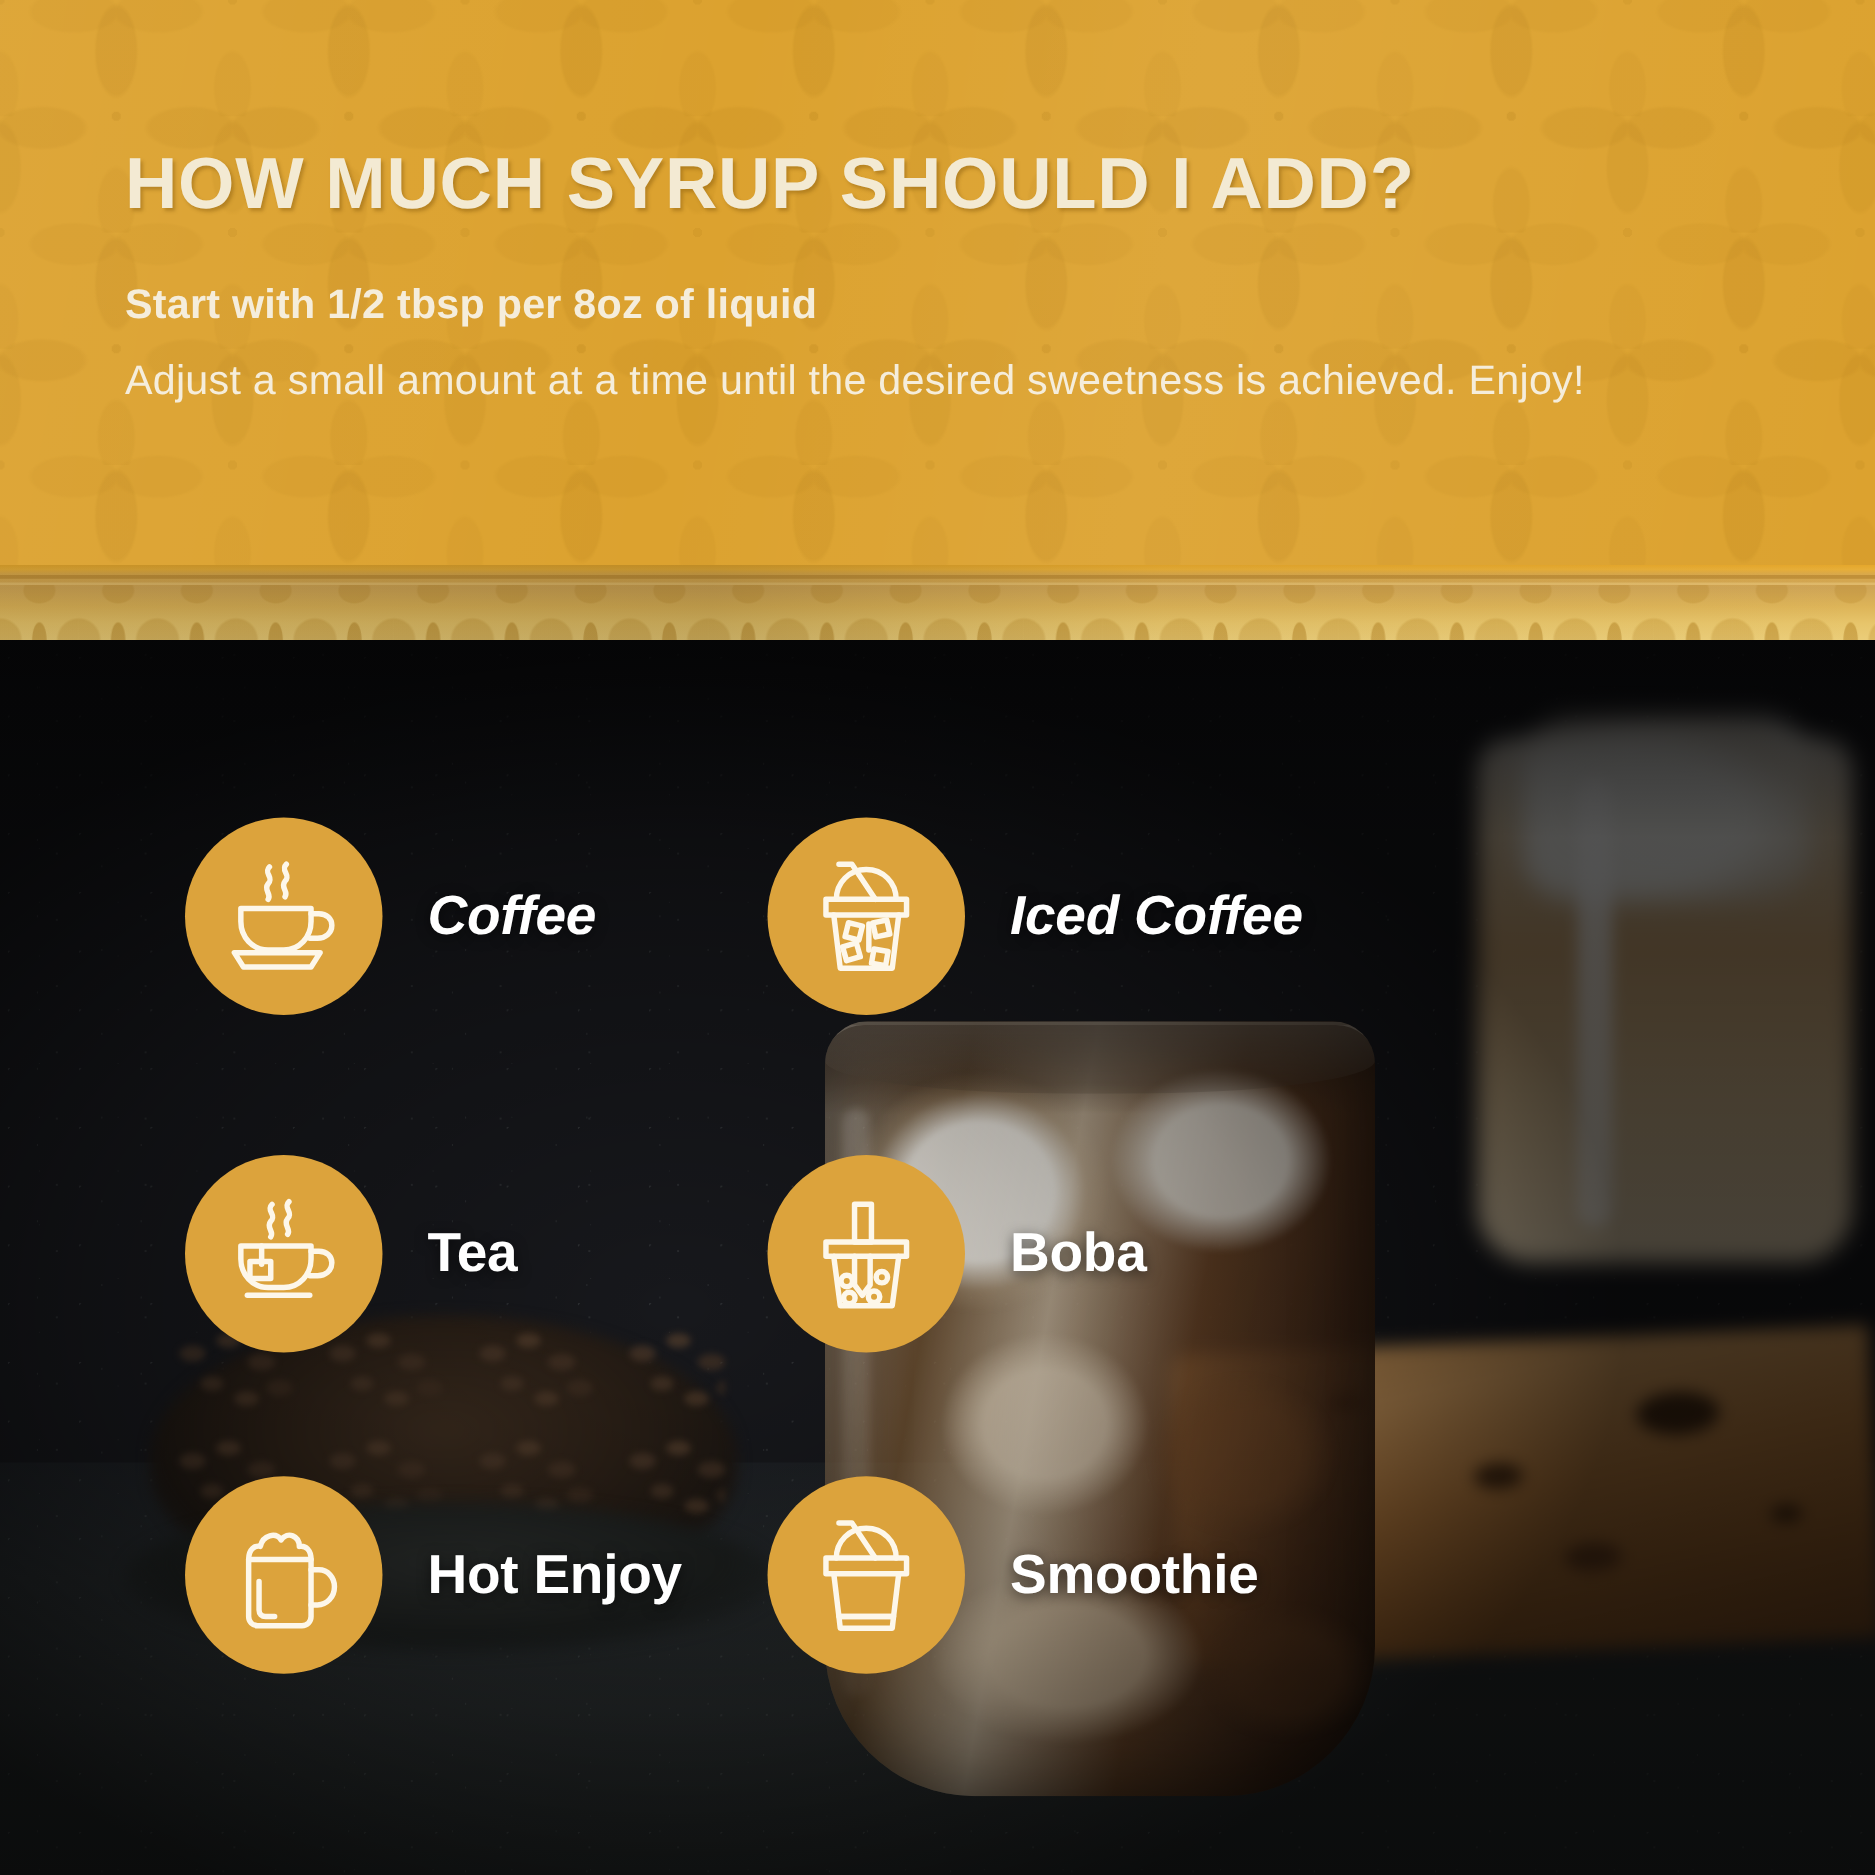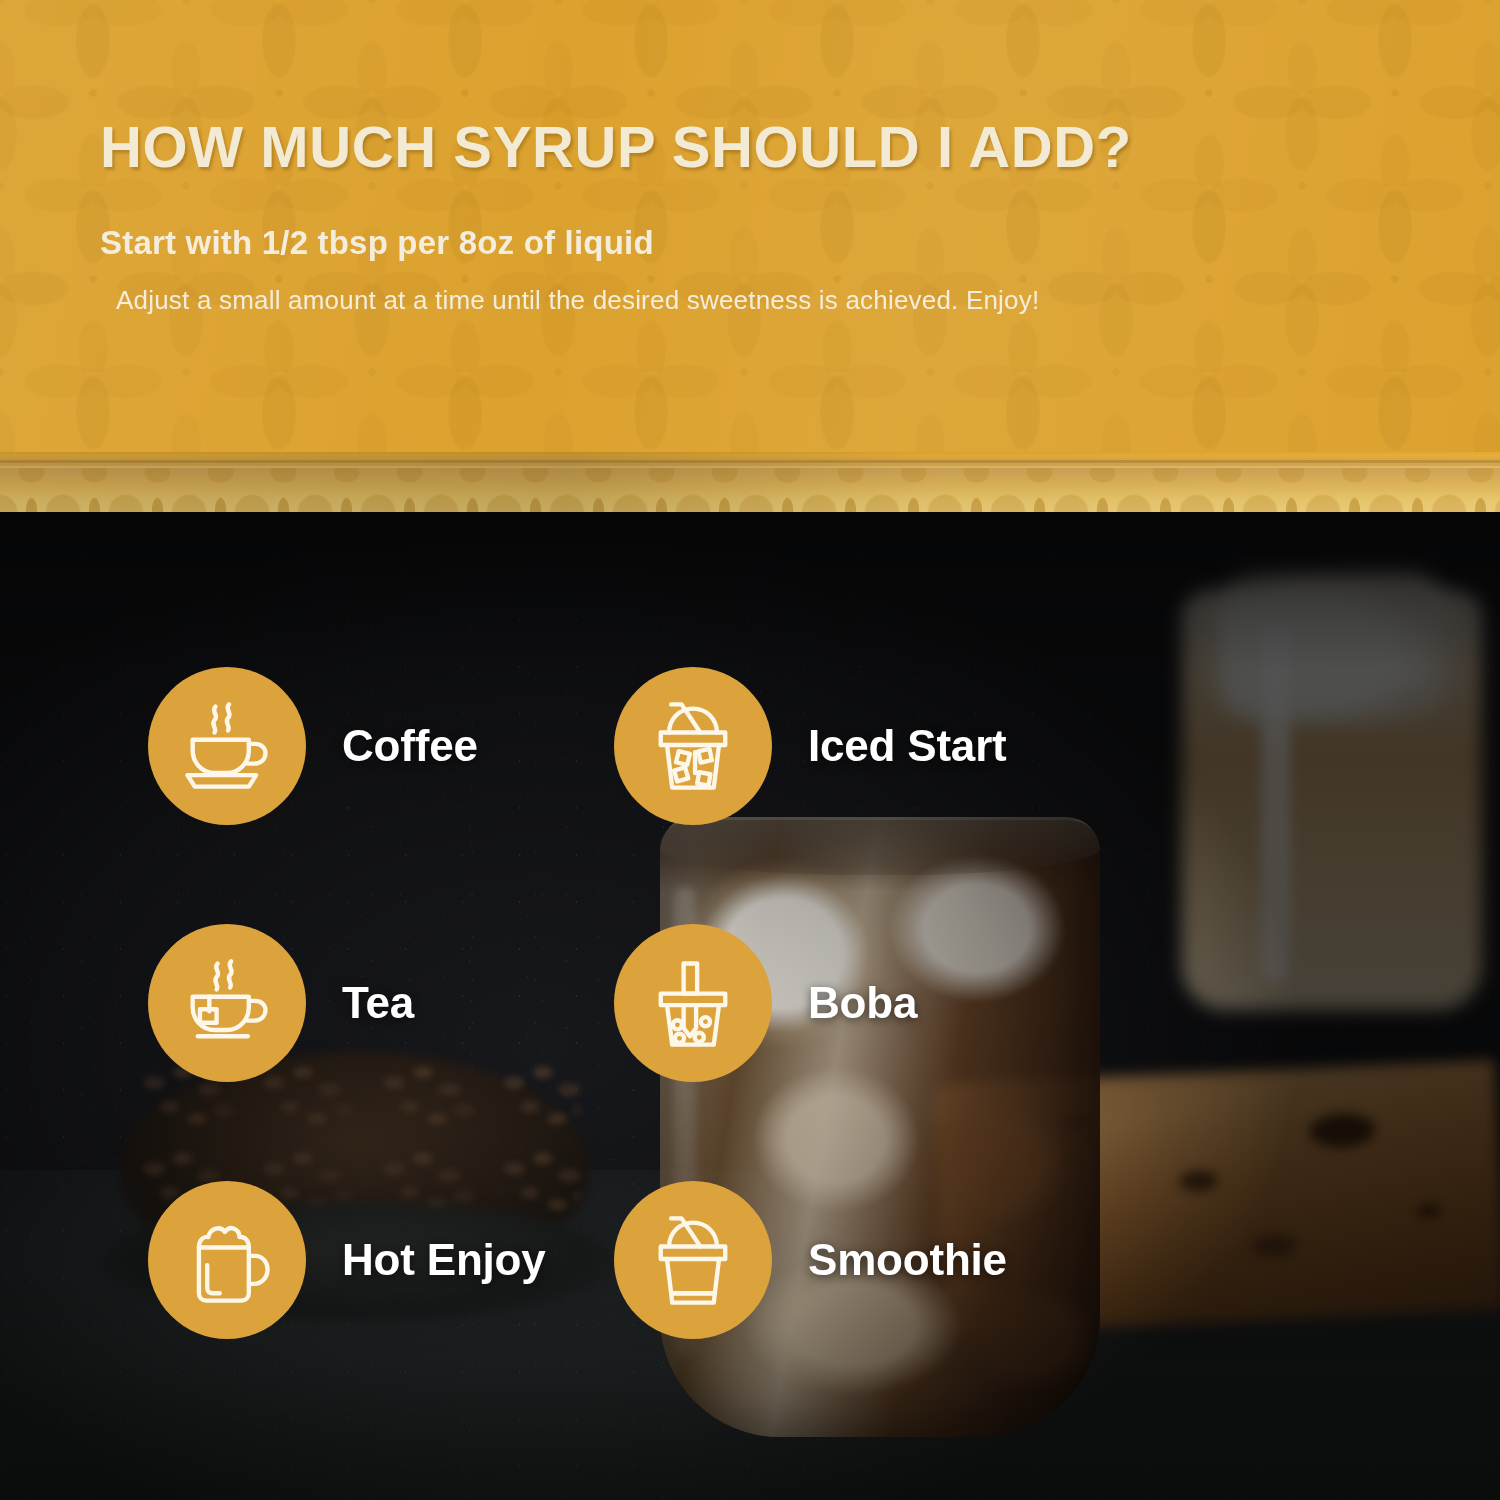--- a/index.html
+++ b/index.html
@@ -38,21 +38,21 @@
 
   .header-inner { position:absolute; left:100px; top:118px; right:70px; }
 
   .title {
     font-size:58px; font-weight:800; letter-spacing:.6px;
     color:#f3ead3; line-height:1;
     text-shadow:2px 3px 3px rgba(120,78,8,.38);
     white-space:nowrap;
   }
   .sub1 { margin-top:48px; font-size:33px; color:#f5eddb; font-weight:700; letter-spacing:.2px; }
-  .sub2 { margin-top:23px; font-size:26px; color:#f5eddb; font-weight:400; letter-spacing:.2px;margin-left:16px; }
+  .sub2 { margin-top:23px; font-size:33px; color:#f5eddb; font-weight:400; letter-spacing:.2px; }
 
   
   .border-strip {
     position:absolute; left:0; top:452px; width:1500px; height:60px; overflow:hidden;
     background:linear-gradient(180deg,#e5a72c 0%, #e7ae38 6%, #d9a84a 12%,
                #cfa556 30%, #ddb458 55%, #e7c56b 78%, #ebcd79 100%);
   }
   .border-strip .rule {
     position:absolute; left:0; right:0; height:3px; background:rgba(150,100,20,.34);
   }
@@ -203,21 +203,21 @@
     width:158px; height:158px; border-radius:50%; background:#dca33c;
     display:flex; align-items:center; justify-content:center; flex:0 0 158px;
   }
   .circle svg { width:104px; height:104px; display:block; }
   .label {
     margin-left:36px; color:#fff; font-size:44px; font-weight:700; letter-spacing:-.2px;
     white-space:nowrap; text-shadow:0 2px 10px rgba(0,0,0,.55);
   }
   .item.c1 { left:148px; }
   .item.c2 { left:614px; }
-  .item.r1 { top:155px; }
+  .item.r1 { top:142px;font-style:italic; }
   .item.r2 { top:412px; }
   .item.r3 { top:669px; }
 </style>
 </head>
 <body>
 
 <div class="poster">
 
   <div class="header">
     <div class="header-pattern"></div>
@@ -280,21 +280,21 @@
           <path d="M29 10 h10 l18 27"></path>
           <rect x="19" y="37" width="62" height="12"></rect>
           <path d="M25 49 l5 41 h40 l5 -41"></path>
           <rect x="35" y="56" width="11" height="11" transform="rotate(14 40 61)"></rect>
           <rect x="56" y="54" width="11" height="11" transform="rotate(-12 61 59)"></rect>
           <rect x="33" y="72" width="11" height="11" transform="rotate(-16 38 77)"></rect>
           <rect x="55" y="76" width="11" height="11" transform="rotate(10 60 81)"></rect>
           <path d="M52 56 v20"></path>
         </svg>
       </div>
-      <div class="label">Iced Start</div>
+      <div class="label">Iced Coffee</div>
     </div>
 
     <div class="item c1 r2">
       <div class="circle">
         <svg viewBox="0 0 100 100" fill="none" stroke="#fdf7ea" stroke-width="4.2" stroke-linecap="round" stroke-linejoin="round">
           <path d="M41 12 c-5 5 4 8 -1 13 c-4 5 3 8 0 12"></path>
           <path d="M54 10 c-5 5 4 8 -1 13 c-4 5 3 8 0 12"></path>
           <path d="M17 44 h54 v10 c0 12 -9 22 -21 22 h-12 c-12 0 -21 -10 -21 -22 z"></path>
           <path d="M71 48 h6 c6 0 10 4 10 9 c0 6 -5 10 -11 10 h-6"></path>
           <path d="M33 44 v14"></path>

